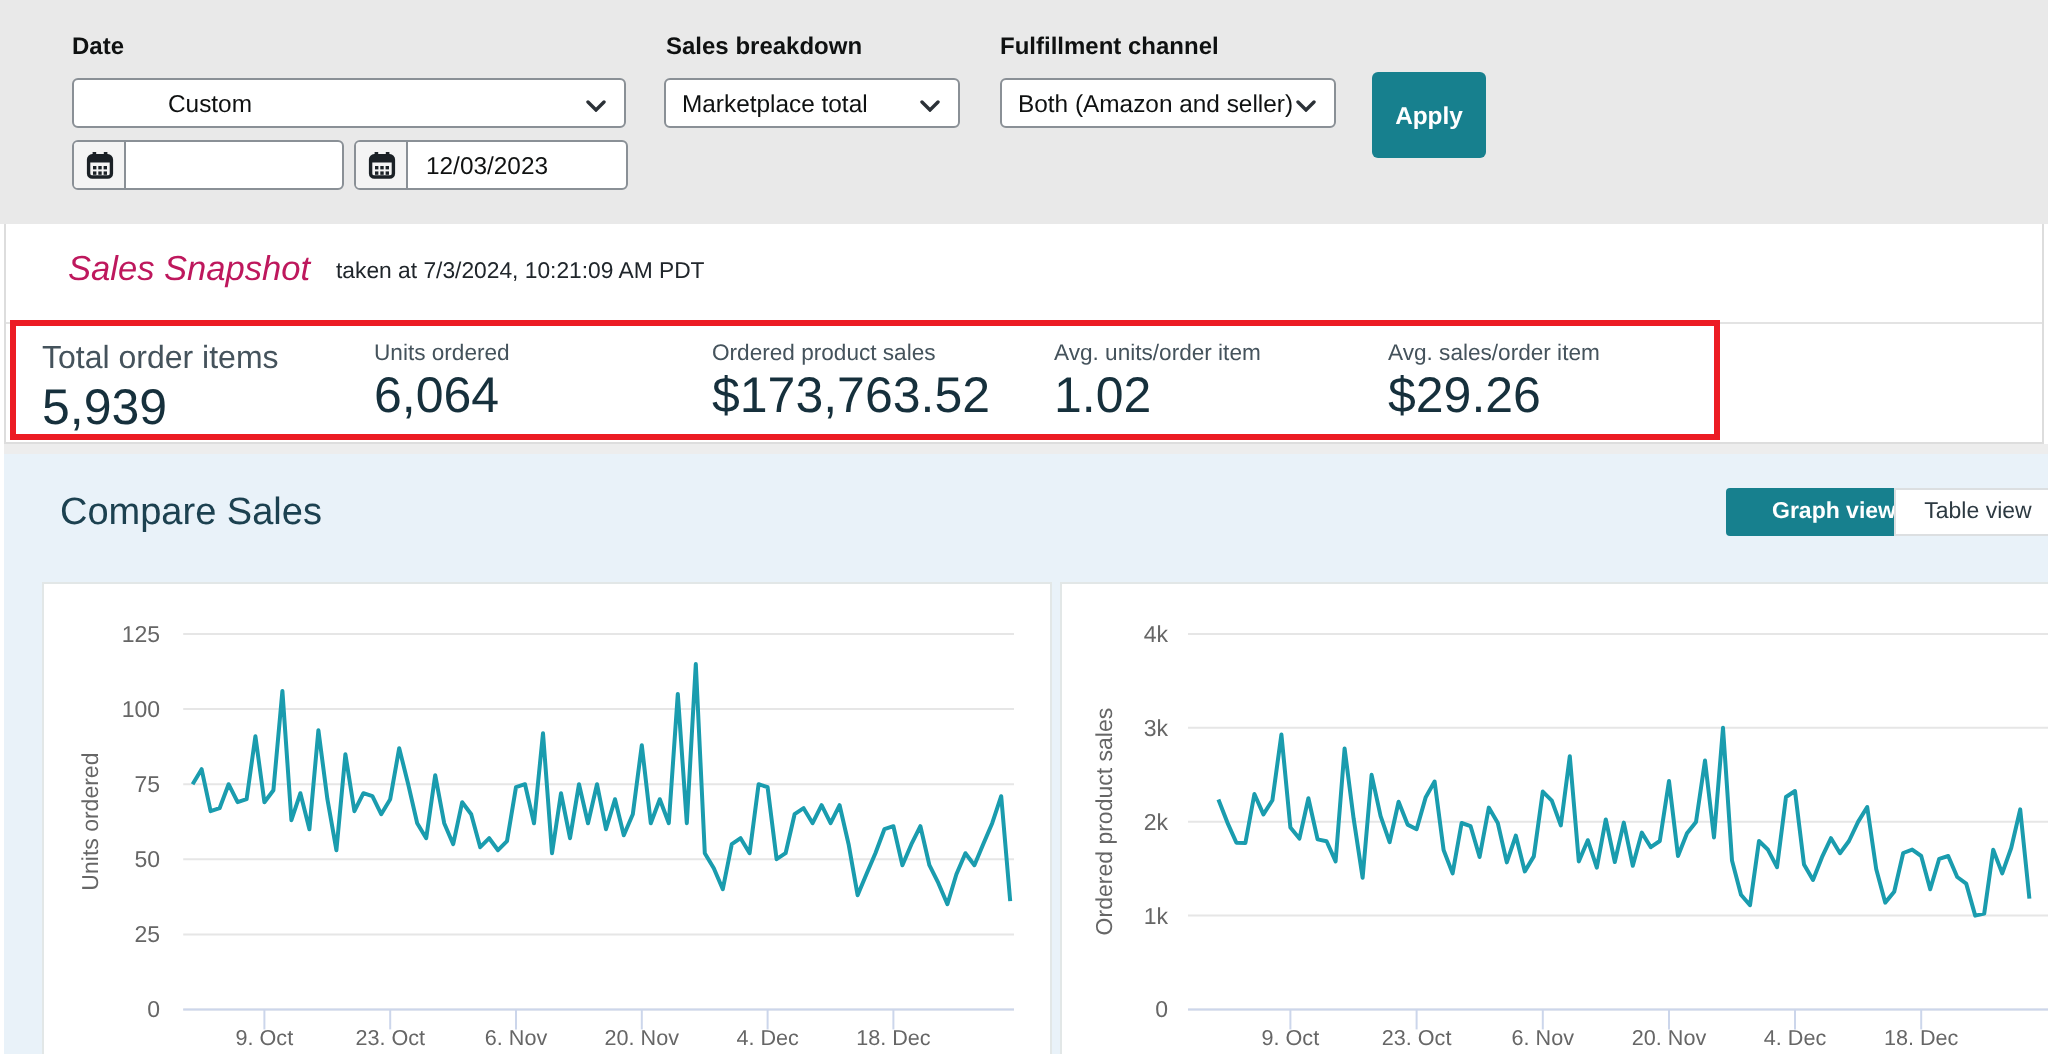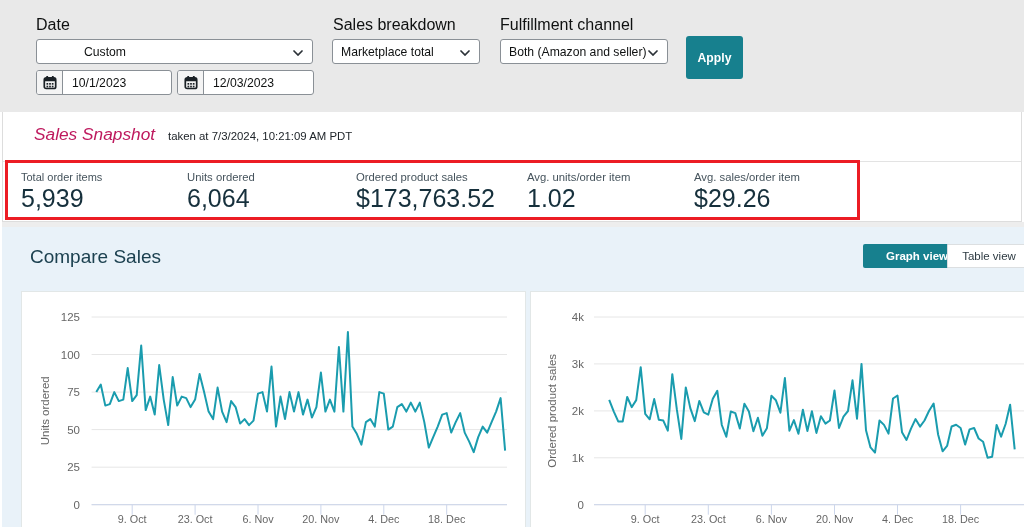--- a/index.html
+++ b/index.html
@@ -1,18 +1,18 @@
 <!DOCTYPE html>
 <html><head><meta charset="utf-8">
 <style>
 * { margin:0; padding:0; box-sizing:border-box; }
 body { width:1024px; height:527px; overflow:hidden; position:relative;
   font-family:"Liberation Sans", sans-serif; background:#ffffff; }
 .abs { position:absolute; }
-.lbl { font-size:16px; font-weight:normal; color:#0f1111; }
+.lbl { font-size:12px; font-weight:bold; color:#0f1111; }
 .sel { position:absolute; height:25px; background:#fff; border:1px solid #8a9096; border-radius:3px;
   font-size:12.2px; color:#0f1111; display:flex; align-items:center; padding-left:8px; white-space:nowrap; }
 .sel svg { position:absolute; right:9px; top:10px; }
 </style></head>
 <body>
 
 <div class="abs" style="left:0;top:0;width:1024px;height:112px;background:#e9e9e9;"></div>
 <div class="abs" style="left:2px;top:222px;width:1022px;height:5px;background:#ededed;"></div>
 <div class="abs lbl" style="left:36px;top:16px;">Date</div>
 <div class="sel" style="left:36px;top:39px;width:277px;padding-left:47px;">Custom<svg width="10" height="6" viewBox="0 0 10 6">
@@ -29,21 +29,20 @@
         <g fill="#1b2126">
           <rect x="3.5" y="8" width="1.7" height="1.7"></rect>
           <rect x="6.15" y="8" width="1.7" height="1.7"></rect>
           <rect x="8.8" y="8" width="1.7" height="1.7"></rect>
           <rect x="3.5" y="10.7" width="1.7" height="1.7"></rect>
           <rect x="6.15" y="10.7" width="1.7" height="1.7"></rect>
           <rect x="8.8" y="10.7" width="1.7" height="1.7"></rect>
         </g>
       </svg>
     </div>
-  <div style="flex:1;display:flex;align-items:center;padding-left:9px;font-size:12.2px;color:#0f1111;">10/1/2023</div>
 </div>
 <div class="abs" style="left:177px;top:70px;width:137px;height:25px;background:#fff;border:1px solid #8a9096;border-radius:3px;display:flex;">
   <div style="width:26px;border-right:1px solid #8a9096;background:#f4f4f4;display:flex;align-items:center;justify-content:center;border-radius:2px 0 0 2px;">
       <svg width="14" height="15" viewBox="0 0 14 15">
         <rect x="3.3" y="1" width="1.8" height="3.2" fill="#1b2126"></rect>
         <rect x="8.9" y="1" width="1.8" height="3.2" fill="#1b2126"></rect>
         <rect x="1.3" y="2.9" width="11.4" height="10.6" rx="1.8" fill="none" stroke="#1b2126" stroke-width="1.7"></rect>
         <path d="M1.3 4.7 q0-1.8 1.8-1.8 h7.8 q1.8 0 1.8 1.8 v1.5 h-11.4 Z" fill="#1b2126"></path>
         <g fill="#1b2126">
           <rect x="3.5" y="8" width="1.7" height="1.7"></rect>
@@ -68,21 +67,21 @@
       <path d="M1 1 L5 5 L9 1" fill="none" stroke="#2b3137" stroke-width="1.7" stroke-linecap="round"></path>
     </svg></div>
 
 <div class="abs" style="left:686px;top:36px;width:57px;height:43px;background:#17808e;border-radius:3px;color:#fff;font-size:12.2px;font-weight:bold;display:flex;align-items:center;justify-content:center;">Apply</div>
 
 <div class="abs" style="left:2px;top:112px;width:1020px;height:110px;background:#fff;border:1px solid #ddd;border-top:none;">
   <span style="position:absolute;left:31px;top:12px;font-size:17.3px;color:#be185d;font-style:italic;">Sales Snapshot</span>
   <span style="position:absolute;left:165px;top:18px;font-size:11.4px;color:#20262b;">taken at 7/3/2024, 10:21:09 AM PDT</span>
   <div style="position:absolute;left:0;top:49px;width:1018px;border-top:1px solid #e3e3e3;"></div>
   <div style="position:absolute;left:18px;top:59px;">
-      <div style="font-size:11px;color:#45535c;">Total order items</div>
+      <div style="font-size:16px;color:#45535c;">Total order items</div>
       <div style="font-size:25px;color:#16303c;margin-top:1px;">5,939</div>
     </div>
   <div style="position:absolute;left:184px;top:59px;">
       <div style="font-size:11.3px;color:#45535c;">Units ordered</div>
       <div style="font-size:25px;color:#16303c;margin-top:1px;">6,064</div>
     </div>
   <div style="position:absolute;left:353px;top:59px;">
       <div style="font-size:11.3px;color:#45535c;">Ordered product sales</div>
       <div style="font-size:25px;color:#16303c;margin-top:1px;">$173,763.52</div>
     </div>

